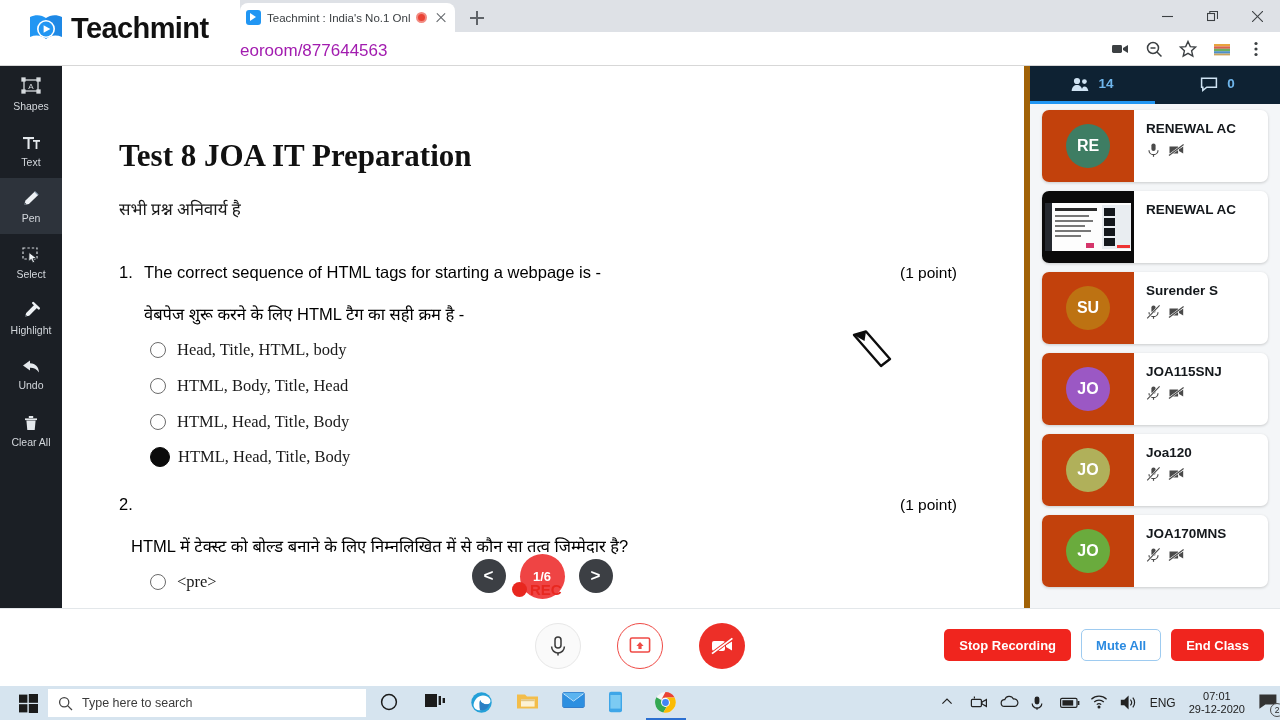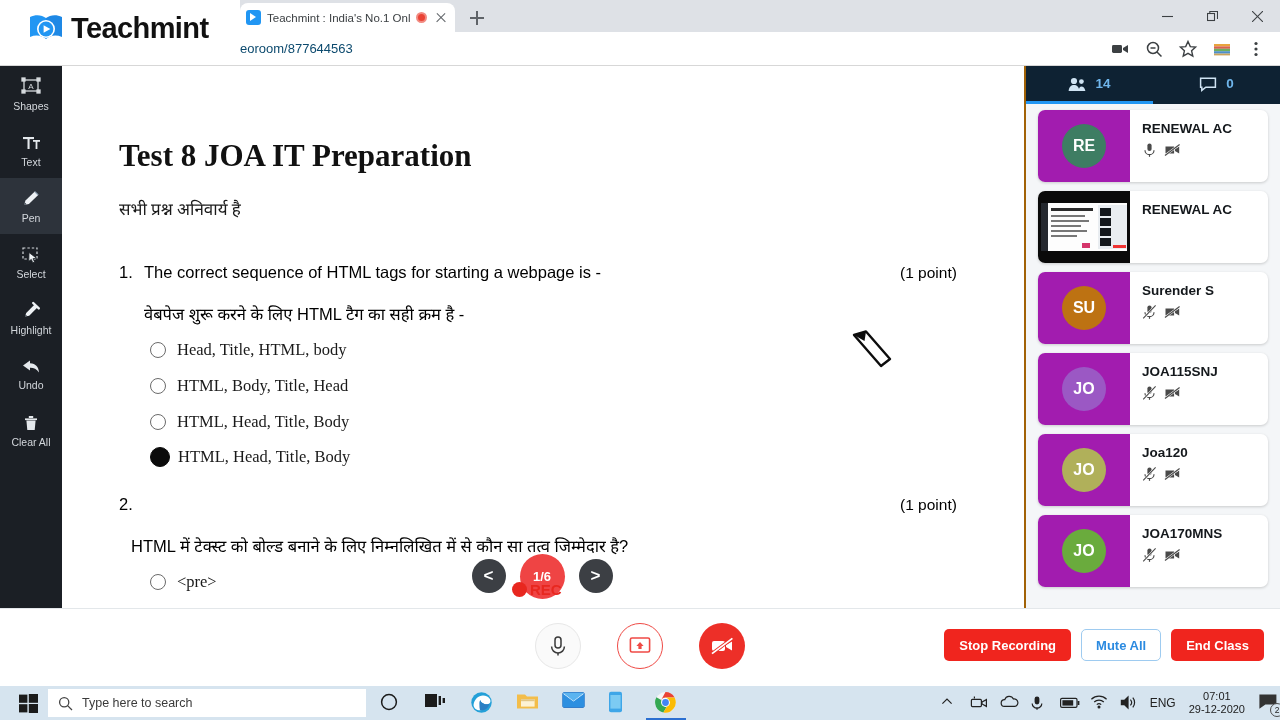--- a/index.html
+++ b/index.html
@@ -62,21 +62,21 @@
     justify-content: center; cursor: pointer;
   }
   .win-btn svg { stroke: #3c4043; }
 
   .chrome-toolbar {
     position: absolute; left: 0; top: 32px; width: 1280px; height: 34px;
     background: #ffffff; border-bottom: 1px solid #d7d7d7;
   }
   .omnibox-text {
     position: absolute; left: 240px; top: 41px;
-    font-size: 13px; color: #0c4a6e; white-space: nowrap;
+    font-size: 17px; color: #a21caf; white-space: nowrap;
   }
   .tb-icons {
     position: absolute; right: 8px; top: 32px; height: 34px;
     display: flex; align-items: center; gap: 14px; padding-right: 6px;
   }
   .tb-ico { width: 20px; height: 20px; cursor: pointer; position: relative; }
 
   
   .tm-logo {
     position: absolute; left: 0; top: 0; width: 240px; height: 56px;
@@ -150,39 +150,39 @@
   .rec-badge {
     position: absolute; left: 450px; top: 515px;
     display: flex; align-items: center; gap: 3px;
   }
   .rec-dot { width: 15px; height: 15px; border-radius: 50%; background: #e8271f; }
   .rec-text { font-size: 15px; font-weight: 700; color: #e8271f; }
 
   
   .panel {
     position: absolute; left: 1024px; top: 0; width: 256px; height: 542px;
-    background: #f4f6f8; border-left: 2px solid #a16207;
+    background: #f4f6f8; border-left: 6px solid #a16207;
   }
   .panel-tabs {
     display: flex; height: 38px; background: #0e2233;
   }
   .ptab {
     flex: 1; display: flex; align-items: center; justify-content: center;
     gap: 9px; cursor: pointer; color: #e6eef5; font-size: 13.5px;
     border-bottom: 3px solid transparent;
   }
   .ptab.active { border-bottom-color: #2196f3; }
   .ptab .cnt { color: #6fb6ec; font-weight: 600; }
   .plist { padding: 6px 12px; display: flex; flex-direction: column; gap: 9px; }
   .pcard {
     height: 72px; background: #ffffff; border-radius: 7px; overflow: hidden;
     display: flex; box-shadow: 0 1px 3px rgba(0,0,0,.18); cursor: pointer;
   }
   .pthumb {
-    width: 92px; height: 72px; background: #a21caf; flex: none;
+    width: 92px; height: 72px; background: #c2410c; flex: none;
     display: flex; align-items: center; justify-content: center; position: relative;
   }
   .pavatar {
     width: 44px; height: 44px; border-radius: 50%; color: #fff;
     display: flex; align-items: center; justify-content: center;
     font-size: 16px; font-weight: 700;
   }
   .pinfo { flex: 1; padding: 11px 0 0 12px; }
   .pname { font-size: 13.5px; font-weight: 700; color: #14181c; white-space: nowrap; }
   .pstatus { display: flex; gap: 7px; margin-top: 6px; }

